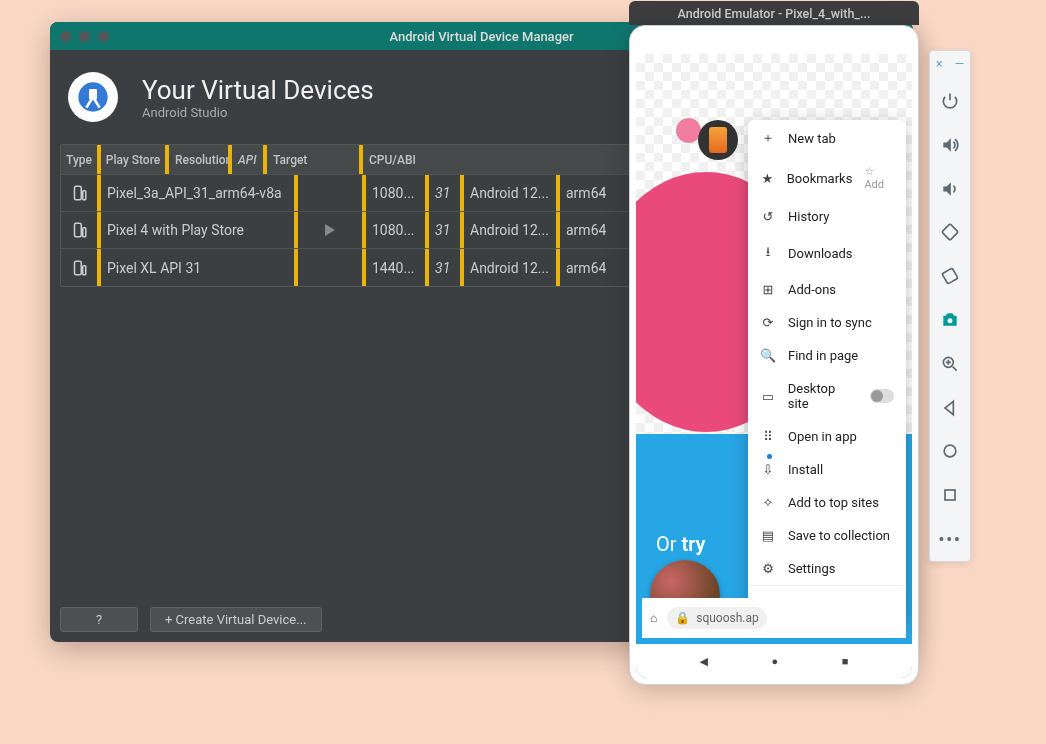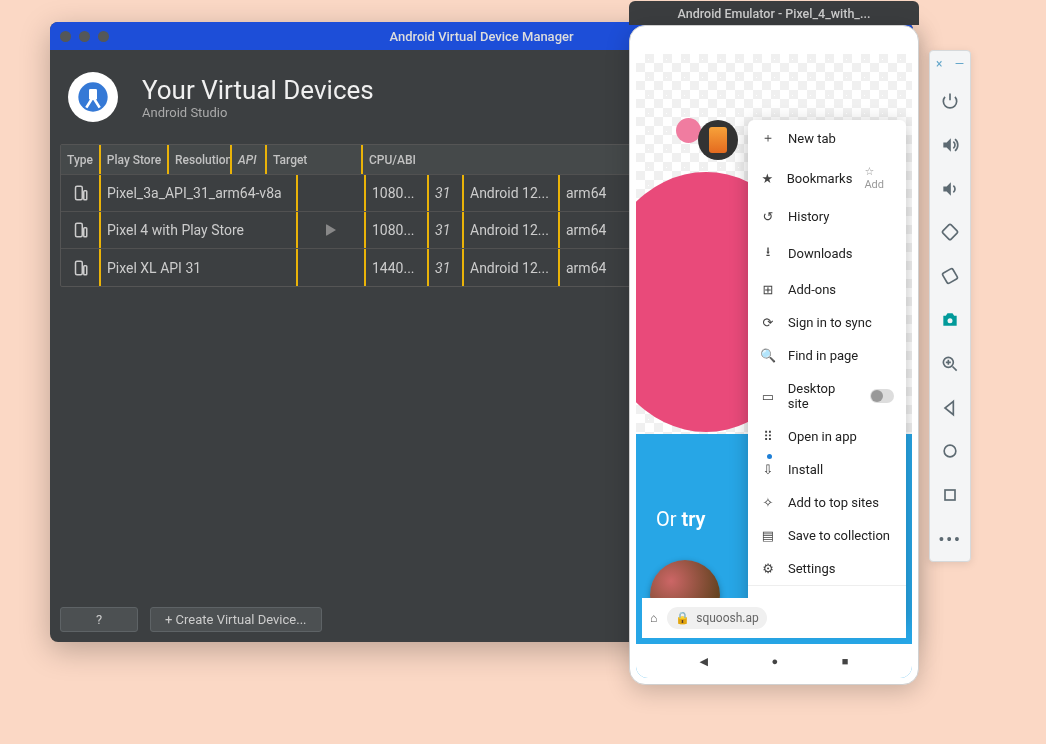--- a/index.html
+++ b/index.html
@@ -1,33 +1,33 @@
 <!DOCTYPE html>
 <html><head>
 <meta charset="utf-8">
 <style>
   * { box-sizing: border-box; margin: 0; padding: 0; font-family: -apple-system, BlinkMacSystemFont, "Segoe UI", Roboto, sans-serif; }
   body { background: #fbd8c5; width: 1046px; height: 744px; position: relative; overflow: hidden; }
 
   
   .avd-window { position: absolute; left: 50px; top: 22px; width: 863px; height: 620px; background: #3c3f41; border-radius: 8px; box-shadow: 0 8px 30px rgba(0,0,0,.25); display: flex; flex-direction: column; }
-  .avd-titlebar { height: 28px; background: #1d4ed8; border-radius: 8px 8px 0 0; display: flex; align-items: center; color: #bbb; font-size: 13px; position: relative; }
+  .avd-titlebar { height: 28px; background: #0f766e; border-radius: 8px 8px 0 0; display: flex; align-items: center; color: #bbb; font-size: 13px; position: relative; }
   .mac-dots { display: flex; gap: 8px; margin-left: 10px; }
   .mac-dot { width: 11px; height: 11px; border-radius: 50%; background: #545759; }
   .avd-title { position:absolute; left:0; right:0; text-align:center; font-weight:500; color:#ddd; pointer-events:none;}
   .avd-header { display: flex; align-items: center; gap: 24px; padding: 22px 28px 22px 14px; }
   .avd-logo { width: 50px; height: 50px; background: #fff; border-radius: 50%; display:flex; align-items:center; justify-content:center; margin-left: 4px;}
   .avd-logo svg { width: 32px; height: 32px; }
   .avd-header-text h1 { color: #f0f0f0; font-size: 26px; font-weight: 400; }
   .avd-header-text p { color: #aaa; font-size: 13px; }
   .avd-table { margin: 0 10px; border: 1px solid #555; border-radius: 2px;}
   .avd-row { display: flex; align-items: center; height: 37px; border-bottom: 1px solid #515151; color: #ccc; font-size: 14px; }
   .avd-row:last-child { border-bottom:none; }
   .avd-head { background: #45494a; font-weight: 500; color: #c2c2c2; font-size: 12px; height: 30px;}
-  .avd-cell { padding: 0 6px; border-right: 2px solid #eab308; height:100%; display:flex; align-items:center; overflow: hidden; white-space: nowrap; text-overflow:ellipsis;}
+  .avd-cell { padding: 0 6px; border-right: 4px solid #eab308; height:100%; display:flex; align-items:center; overflow: hidden; white-space: nowrap; text-overflow:ellipsis;}
   .avd-cell:last-child{border-right:none;}
   .c-type{width:40px; justify-content:center;}
   .c-name{width:197px;}
   .c-play{width:68px; justify-content:center;}
   .c-res{width:63px;}
   .c-api{width:35px;font-style:italic;}
   .c-target{width:96px;}
   .c-cpu{width:52px;}
   .device-icon{width:18px;height:18px;}
   .sort-arrow{font-size:9px; margin-left:4px; color:#aaa;}
@@ -42,21 +42,21 @@
   .emu-frame{ position:absolute; left:629px; top:25px; width:290px; height:660px; background:#fff; border: 1px solid #d0d0d0; border-radius:16px; box-shadow:0 6px 24px rgba(0,0,0,.2); overflow:hidden;}
   .emu-screen{position:absolute; inset:6px; border-radius:12px; overflow:hidden; background:#fff;}
   .statusbar{height:22px; display:flex; align-items:center; padding:0 10px; background:rgba(255,255,255,.7); font-size:11px; color:#333;}
   .statusbar .sb-right{margin-left:auto; display:flex; gap:4px; align-items:center;}
   .content-bg{position:absolute; inset:0; background:#fff;}
   .checker{position:absolute; left:0; top:22px; right:0; bottom:40px; background-image: linear-gradient(45deg,#f0f0f0 25%,transparent 25%),linear-gradient(-45deg,#f0f0f0 25%,transparent 25%),linear-gradient(45deg,transparent 75%,#f0f0f0 75%),linear-gradient(-45deg,transparent 75%,#f0f0f0 75%); background-size:18px 18px; background-position:0 0,0 9px,9px -9px,-9px 0;}
   .blob-pink{position:absolute; left:-40px; top:140px; width:220px; height:260px; background:#e94a7a; border-radius:50%;}
   .blob-pink-sm{position:absolute; left:40px; top:86px; width:25px; height:25px; background:#f07ca0; border-radius:50%;}
   .wave{position:absolute; left:0; right:0; top:424px; bottom:0; background:#27a6e6;}
   .wave::before{content:""; position:absolute; left:0; right:0; top:-22px; height:44px; background: radial-gradient(circle at 30% 100%, #27a6e6 22px, transparent 23px), radial-gradient(circle at 70% 0%, transparent 22px, #27a6e6 23px);}
-  .hero-text{position:absolute; top:475px; left:20px; color:#fff; font-size:20px; font-weight:400;}
+  .hero-text{position:absolute; top:500px; left:20px; color:#fff; font-size:20px; font-weight:400;}
   .hero-text .try{font-weight:600;}
   .red-panda{position:absolute; top:528px; left:14px; width:70px; height:70px; border-radius:50%; background: radial-gradient(circle at 30% 30%, #c66, #642 70%); box-shadow:0 2px 6px rgba(0,0,0,.3);}
   .avatar-app{position:absolute; top:88px; left:62px; width:40px; height:40px; border-radius:50%; background:#333; display:flex; align-items:center; justify-content:center;}
   .avatar-app::after{content:""; width:18px; height:26px; background:linear-gradient(#f7a23a,#e46a1f); border-radius:3px;}
   .ff-menu{position:absolute; top:88px; left:112px; width:158px; background:#fff; border-radius:6px; box-shadow:0 4px 18px rgba(0,0,0,.25); font-size:13px; color:#222;}
   .ff-item{display:flex; align-items:center; gap:12px; padding: 9px 12px; cursor:pointer;}
   .ff-item .ico{width:16px; display:flex; justify-content:center; color:#444;}
   .ff-item .add{margin-left:auto; color:#999; font-size:11px;}
   .ff-item .toggle{margin-left:auto; width:24px; height:14px; background:#ddd; border-radius:10px; position:relative;}
   .ff-item .toggle::after{content:""; position:absolute; left:1px; top:1px; width:12px; height:12px; background:#999; border-radius:50%;}

